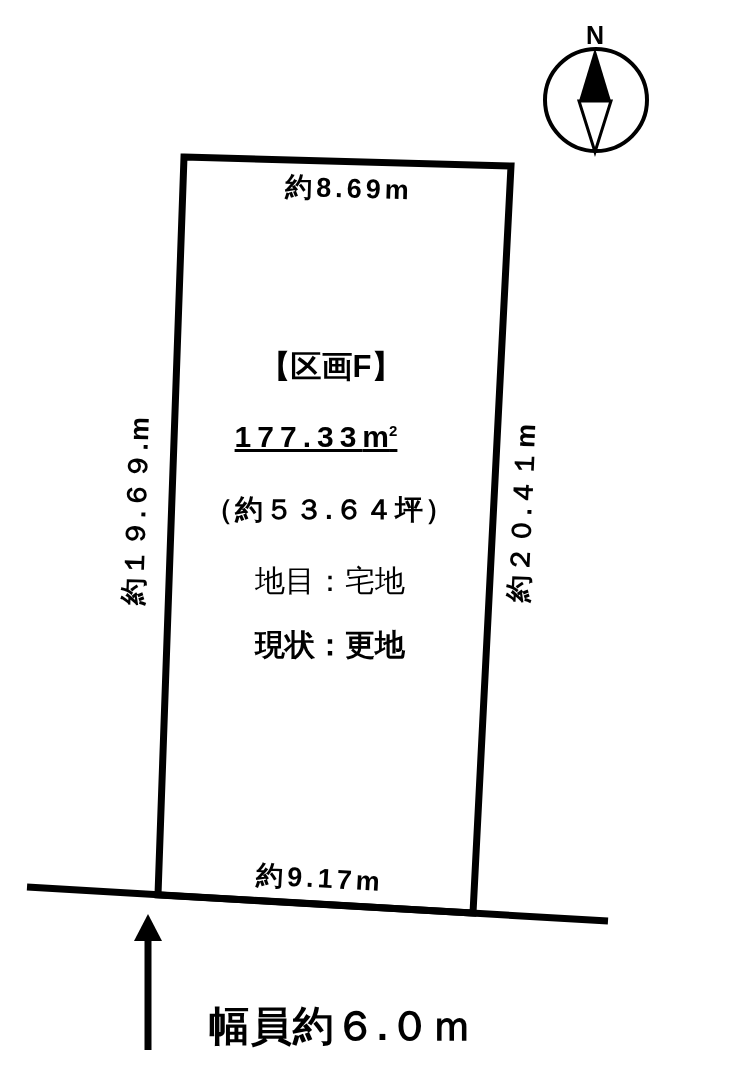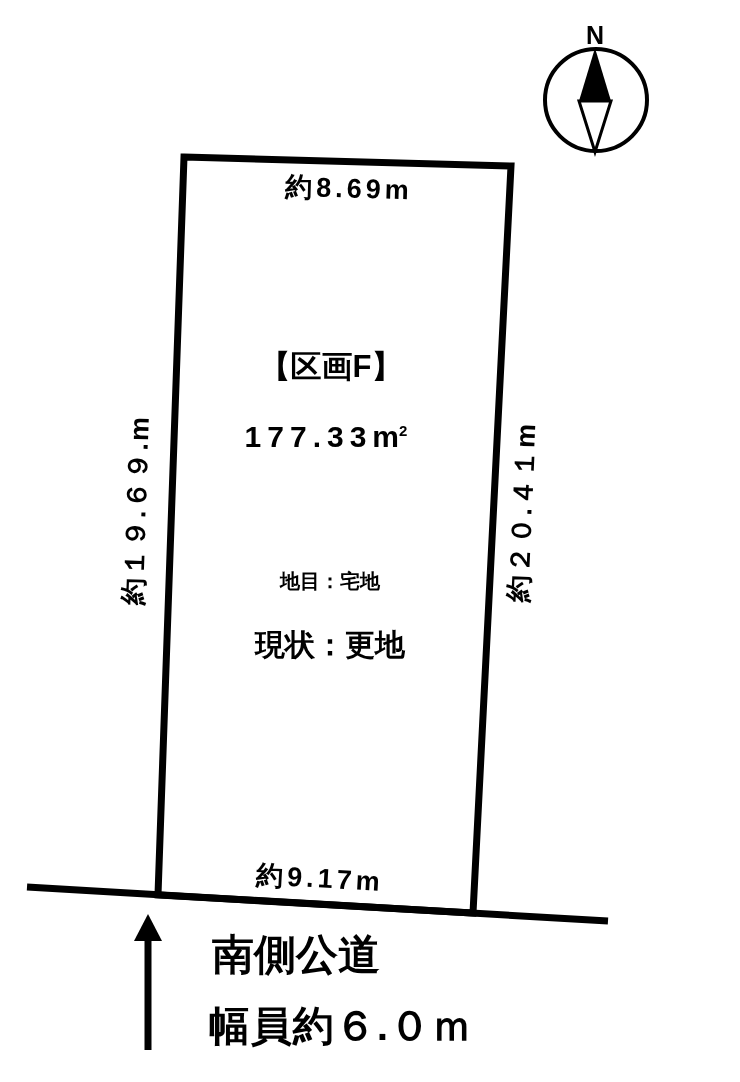--- a/index.html
+++ b/index.html
@@ -31,25 +31,25 @@
   .dim {
     font-size: 27px;
     font-weight: 700;
     letter-spacing: 4px;
   }
   .dim-top    { left: 349px; top: 189px; transform: translate(-50%,-50%) rotate(1.6deg); }
   .dim-bottom { left: 320px; top: 879px; transform: translate(-50%,-50%) rotate(3.2deg); }
   .dim-left   { left: 137px; top: 510px; transform: translate(-50%,-50%) rotate(-88deg); letter-spacing: 2px; }
   .dim-right  { left: 523px; top: 512px; transform: translate(-50%,-50%) rotate(-87.5deg); letter-spacing: 2px; }
   .plot-title { left: 331px; top: 366px; font-size: 31px; font-weight: 700; text-align: center; }
-  .plot-area  { left: 326px; top: 437px; font-size: 30px; font-weight: 700; }
+  .plot-area  { left: 316px; top: 437px; font-size: 30px; font-weight: 700; text-decoration: underline; }
   .plot-area .val { letter-spacing: 6px; }
   .plot-area sup { font-size: 15px; vertical-align: super; }
   .plot-tsubo { left: 330px; top: 510px; font-size: 28px; font-weight: 700; letter-spacing: 2px; }
-  .plot-line1 { left: 330px; top: 581px; font-size: 20px; font-weight: 700; }
+  .plot-line1 { left: 330px; top: 581px; font-size: 30px; font-weight: 400; }
   .plot-line2 { left: 330px; top: 645px; font-size: 30px; font-weight: 700; }
   .plot-line3 { left: 323px; top: 710px; font-size: 30px; font-weight: 700; letter-spacing: 1px; }
   .road-name  { left: 296px; top: 955px; font-size: 42px; font-weight: 700; }
   .road-width { left: 341px; top: 1026px; font-size: 41px; font-weight: 700; letter-spacing: 1px; }
   .compass-n {
     font-family: "Liberation Sans", "DejaVu Sans", sans-serif;
     font-weight: 700;
     font-size: 25px;
   }
 </style>
@@ -79,19 +79,19 @@
 
   <div class="lbl dim dim-top">約8.69m</div>
   <div class="lbl dim dim-bottom">約9.17m</div>
   <div class="lbl dim dim-left">約１９.６９.m</div>
   <div class="lbl dim dim-right">約２０.４１m</div>
 
   <div class="lbl plot-title">【区画F】</div>
   <div class="lbl plot-area">
     <span class="val">177.33</span><span>m</span><sup>2</sup>
   </div>
+  <div class="lbl plot-tsubo">（約５３.６４坪）</div>
   <div class="lbl plot-line1">地目：宅地</div>
   <div class="lbl plot-line2">現状：更地</div>
 
-  <div class="lbl road-name">南側公道</div>
   <div class="lbl road-width">幅員約６.０ｍ</div>
 
 </div>
 
 </body></html>

